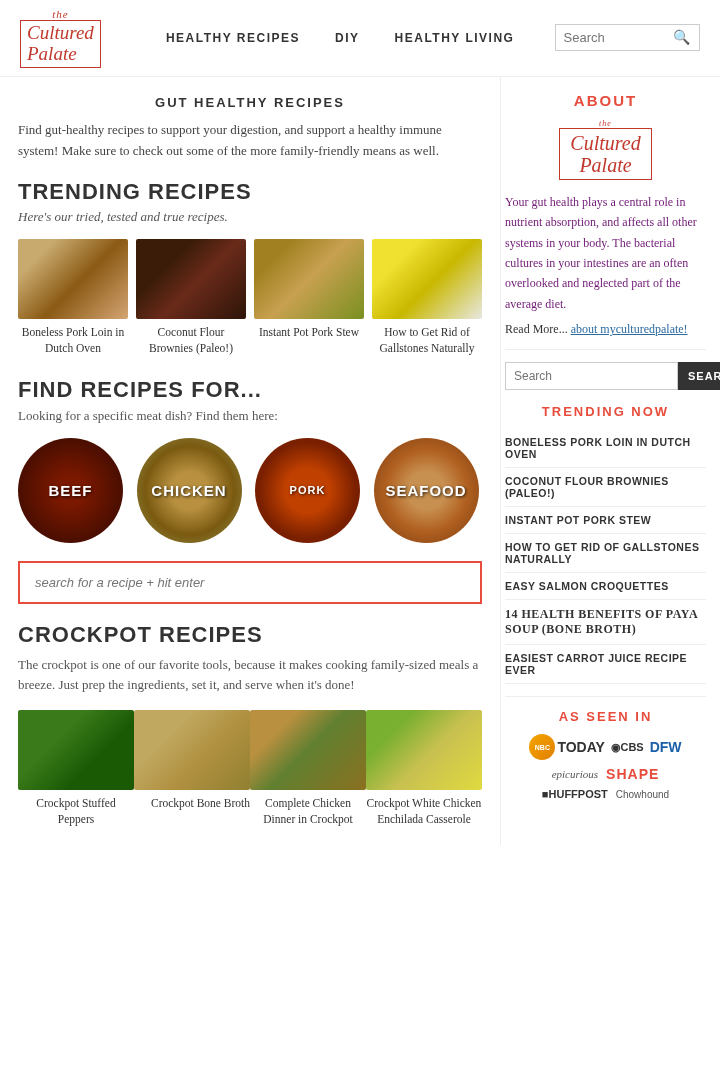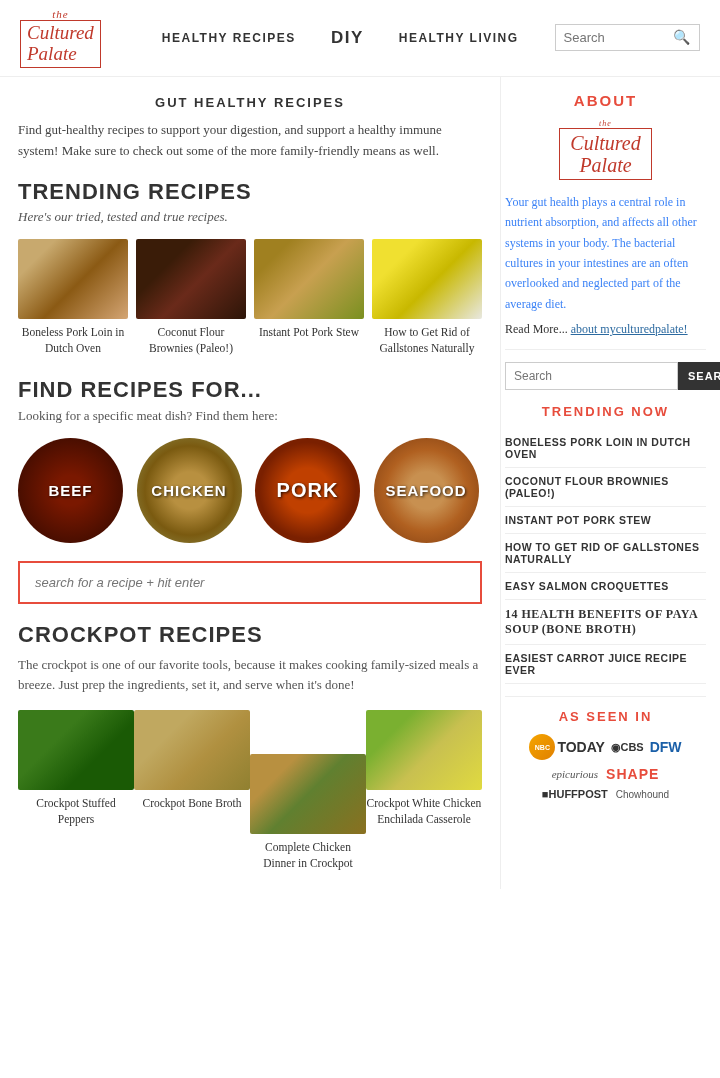--- a/index.html
+++ b/index.html
@@ -15,21 +15,21 @@
 
 <header style="display:flex;align-items:center;padding:8px 20px;border-bottom:1px solid #eee;">
   <div style="margin-right:25px;cursor:pointer;">
     <div style="font-family:'Palatino Linotype',serif;color:#c0392b;font-size:11px;letter-spacing:1px;font-style:italic;text-align:center;">the</div>
     <div style="font-family:'Palatino Linotype',serif;color:#c0392b;font-size:19px;font-style:italic;border:1.5px solid #c0392b;padding:2px 6px;line-height:1.1;">
       <span>Cultured</span><br><span>Palate</span>
     </div>
   </div>
   <nav style="display:flex;align-items:center;flex:1;justify-content:center;gap:35px;">
     <a href="#" style="text-decoration:none;color:#333;font-family:Arial,sans-serif;font-size:12px;letter-spacing:1.5px;font-weight:bold;">HEALTHY RECIPES</a>
-    <a href="#" style="text-decoration:none;color:#333;font-family:Arial,sans-serif;font-size:17px;letter-spacing:1.5px;font-weight:bold;">DIY</a>
+    <a href="#" style="text-decoration:none;color:#333;font-family:Arial,sans-serif;font-size:12px;letter-spacing:1.5px;font-weight:bold;">DIY</a>
     <a href="#" style="text-decoration:none;color:#333;font-family:Arial,sans-serif;font-size:12px;letter-spacing:1.5px;font-weight:bold;">HEALTHY LIVING</a>
   </nav>
   <div style="display:flex;align-items:center;border:1px solid #ccc;padding:4px 8px;">
     <input type="text" style="border: none; outline: none; font-size: 13px; width: 110px;" placeholder="Search">
     <span style="color:#666;font-size:14px;cursor:pointer;">🔍</span>
   </div>
 </header>
 
 <div class="main-layout" style="display:flex;">
 
@@ -67,65 +67,65 @@
     <p style="font-size:13px;color:#555;margin-bottom:14px;">Looking for a specific meat dish? Find them here:</p>
 
     <div style="display:grid;grid-template-columns:repeat(4,1fr);gap:10px;margin-bottom:18px;">
       <div style="width:105px;height:105px;border-radius:50%;background:radial-gradient(circle,#7a1800 20%,#4a0e00 70%);display:flex;align-items:center;justify-content:center;cursor:pointer;position:relative;overflow:hidden;">
         <span style="color:#fff;font-family:Arial,sans-serif;font-weight:900;font-size:15px;letter-spacing:1px;text-shadow:1px 1px 3px rgba(0,0,0,0.8);">BEEF</span>
       </div>
       <div style="width:105px;height:105px;border-radius:50%;background:radial-gradient(circle,#b89040 25%,#7a5a10 60%,#909050 100%);display:flex;align-items:center;justify-content:center;cursor:pointer;position:relative;overflow:hidden;">
         <span style="color:#fff;font-family:Arial,sans-serif;font-weight:900;font-size:15px;letter-spacing:1px;text-shadow:1px 1px 3px rgba(0,0,0,0.8);">CHICKEN</span>
       </div>
       <div style="width:105px;height:105px;border-radius:50%;background:radial-gradient(circle,#c04000 30%,#7a2000 65%);display:flex;align-items:center;justify-content:center;cursor:pointer;position:relative;overflow:hidden;">
-        <span style="color:#fff;font-family:Arial,sans-serif;font-weight:900;font-size:20px;letter-spacing:1px;text-shadow:1px 1px 3px rgba(0,0,0,0.8);text-align:right;">PORK</span>
+        <span style="color:#fff;font-family:Arial,sans-serif;font-weight:900;font-size:11px;letter-spacing:1px;text-shadow:1px 1px 3px rgba(0,0,0,0.8);text-align:right;">PORK</span>
       </div>
       <div style="width:105px;height:105px;border-radius:50%;background:radial-gradient(circle,#c89050 25%,#b06020 55%,#7a3a10 100%);display:flex;align-items:center;justify-content:center;cursor:pointer;position:relative;overflow:hidden;">
         <span style="color:#fff;font-family:Arial,sans-serif;font-weight:900;font-size:15px;letter-spacing:1px;text-shadow:1px 1px 3px rgba(0,0,0,0.8);">SEAFOOD</span>
       </div>
     </div>
 
     
     <input type="text" style="border: 2px solid rgb(231, 76, 60); padding: 12px 15px; margin-bottom: 18px; font-size: 13px; color: rgb(153, 153, 153); font-style: italic; width: 100%; outline: none;" placeholder="search for a recipe + hit enter">
 
     
     <h2 style="font-family:Arial,sans-serif;font-size:22px;font-weight:900;letter-spacing:1px;margin-bottom:7px;">CROCKPOT RECIPES</h2>
     <p style="font-size:13px;color:#555;line-height:1.6;margin-bottom:14px;">The crockpot is one of our favorite tools, because it makes cooking family-sized meals a breeze. Just prep the ingredients, set it, and serve when it's done!</p>
 
     <div style="display:grid;grid-template-columns:repeat(4,1fr);gap:0;">
       <div style="text-align:center;cursor:pointer;">
         <div style="width:100%;height:80px;background:linear-gradient(135deg,#3a7a1a 35%,#1a5a05 65%);border-radius:2px;margin-bottom:5px;"></div>
         <div style="font-size:11.5px;line-height:1.4;color:#333;">Crockpot Stuffed Peppers</div>
       </div>
-      <div style="text-align:center;cursor:pointer;">
+      <div style="text-align:right;cursor:pointer;">
         <div style="width:100%;height:80px;background:linear-gradient(135deg,#c0a860 30%,#b09040 60%,#908030 100%);border-radius:2px;margin-bottom:5px;"></div>
         <div style="font-size:11.5px;line-height:1.4;color:#333;">Crockpot Bone Broth</div>
       </div>
-      <div style="text-align:center;cursor:pointer;margin-top:44px;">
+      <div style="text-align:center;cursor:pointer;">
         <div style="width:100%;height:80px;background:linear-gradient(135deg,#b89040 25%,#608030 50%,#8a7020 100%);border-radius:2px;margin-bottom:5px;"></div>
         <div style="font-size:11.5px;line-height:1.4;color:#333;">Complete Chicken Dinner in Crockpot</div>
       </div>
       <div style="text-align:center;cursor:pointer;">
         <div style="width:100%;height:80px;background:linear-gradient(135deg,#7ab030 25%,#c8c050 55%,#e0da40 100%);border-radius:2px;margin-bottom:5px;"></div>
         <div style="font-size:11.5px;line-height:1.4;color:#333;">Crockpot White Chicken Enchilada Casserole</div>
       </div>
     </div>
 
   </div>
 
   <div style="width:210px;padding:15px 4px;border-left:1px solid #eee;flex-shrink:0;">
 
     <h3 style="font-family:Arial,sans-serif;font-size:15px;font-weight:bold;color:#e74c3c;letter-spacing:2px;text-align:center;margin-bottom:10px;">ABOUT</h3>
     <div style="text-align:center;margin-bottom:12px;cursor:pointer;">
       <div style="font-family:'Palatino Linotype',serif;color:#c0392b;font-size:8px;font-style:italic;letter-spacing:1px;">the</div>
       <div style="font-family:'Palatino Linotype',serif;color:#c0392b;font-size:20px;font-style:italic;border:1.5px solid #c0392b;padding:3px 10px;line-height:1.1;display:inline-block;">
         <span>Cultured</span><br><span>Palate</span>
       </div>
     </div>
-    <p style="font-size:12px;line-height:1.7;color:#3b82f6;margin-bottom:8px;">Your gut health plays a central role in nutrient absorption, and affects all other systems in your body. The bacterial cultures in your intestines are an often overlooked and neglected part of the average diet.</p>
+    <p style="font-size:12px;line-height:1.7;color:#701a75;margin-bottom:8px;">Your gut health plays a central role in nutrient absorption, and affects all other systems in your body. The bacterial cultures in your intestines are an often overlooked and neglected part of the average diet.</p>
     <p style="font-size:12px;color:#333;margin-bottom:5px;">
       <span>Read More...</span> <a href="#" style="color:#2c6aa0;text-decoration:underline;">about myculturedpalate!</a>
     </p>
 
     <hr style="border:none;border-top:1px solid #eee;margin:12px 0;">
 
     <div style="display:flex;margin-bottom:14px;">
       <input type="text" style="flex: 1 1 0%; border: 1px solid rgb(204, 204, 204); padding: 6px 8px; font-size: 12px; outline: none;" placeholder="Search">
       <button style="background:#333;color:#fff;border:none;padding:6px 10px;font-size:11px;font-weight:bold;letter-spacing:1px;cursor:pointer;">SEARCH</button>
     </div>

